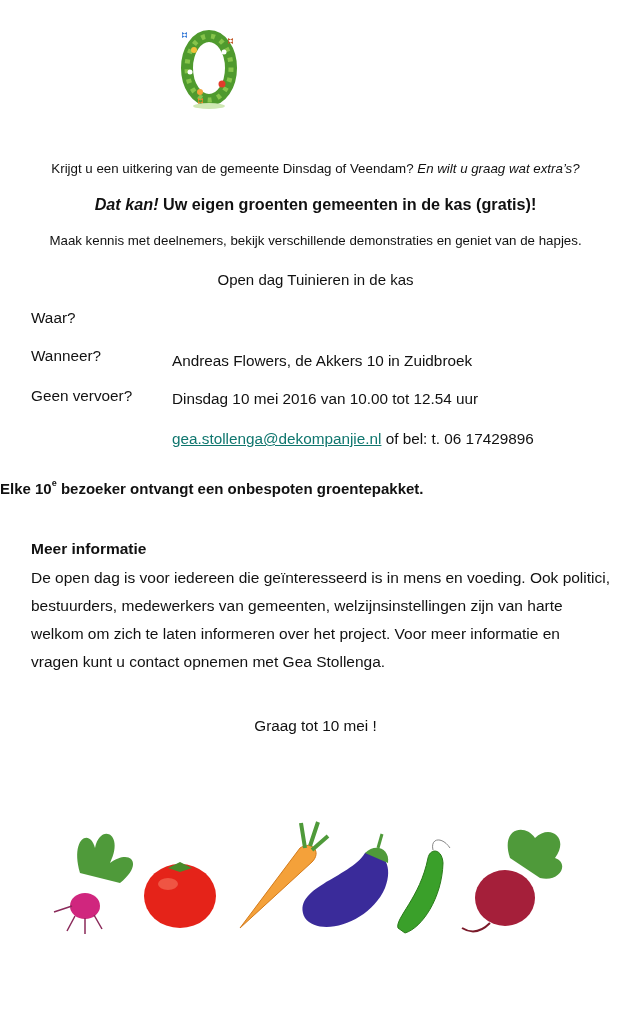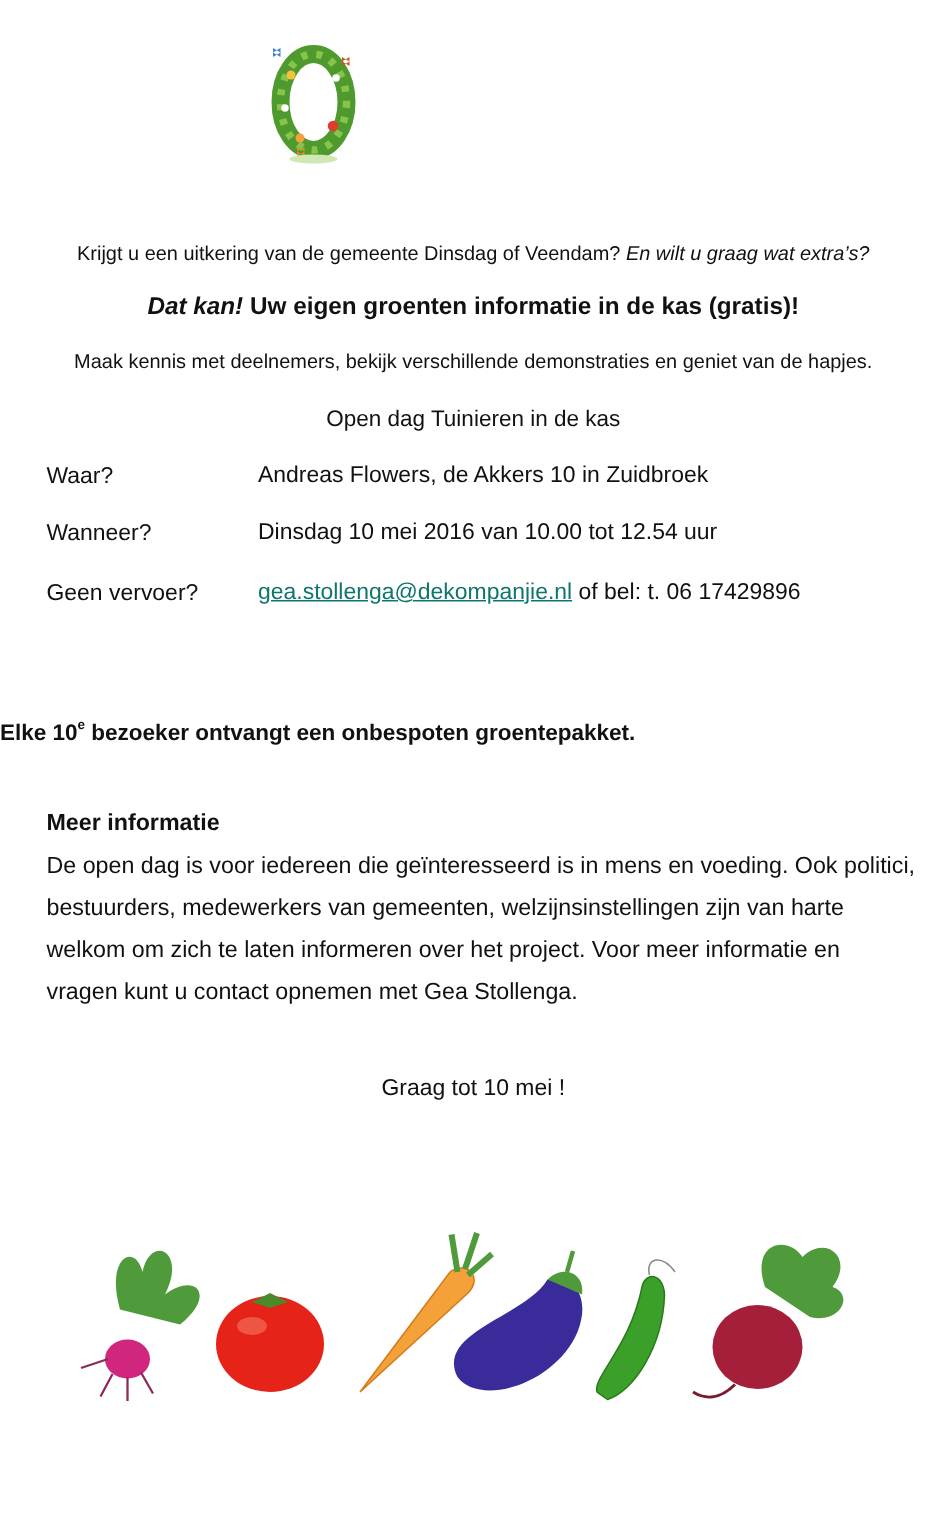--- a/index.html
+++ b/index.html
@@ -8,21 +8,21 @@
   .abs { position:absolute; }
   .title-row { left:170px; top:22px; height:90px; width:300px; }
   .logo-o { position:absolute; left:8px; top:0; width:62px; height:88px; }
   .title-text { position:absolute; left:71px; top:43px; font-weight:bold; font-size:17px; letter-spacing:0.2px; white-space:nowrap; }
   .intro { left:0; width:631px; top:161px; text-align:center; font-size:13.3px; }
   .intro i { font-style:italic; }
   .headline { left:0; width:631px; top:195px; text-align:center; font-size:16.2px; font-weight:bold; }
   .subline { left:0; width:631px; top:233px; text-align:center; font-size:13.3px; }
   .section-title { left:0; width:631px; top:271px; text-align:center; font-size:15px; font-weight:normal; }
   .row-label { left:31px; font-size:15.3px; }
-  .row-value { left:172px; font-size:15.3px; line-height:24px; }
+  .row-value { left:172px; font-size:15.3px; line-height:24px;margin-top:44px; }
   .email { color:#0f766e; text-decoration:underline; cursor:pointer; }
   .prize { left:0; width:631px; top:480px; text-align:left; font-size:15px; font-weight:bold; }
   .prize sup { font-size:9px; vertical-align:top; position:relative; top:-2px; }
   .more-title { left:31px; top:540px; font-size:15.5px; font-weight:bold; }
   .more-body { left:31px; top:564px; width:580px; font-size:15.5px; line-height:28px; }
   .closing { left:0; width:631px; top:717px; text-align:center; font-size:15.3px; }
   .veg-strip { left:50px; top:818px; width:530px; height:120px; }
 </style>
 </head>
 <body>
@@ -43,21 +43,21 @@
   </svg>
 </div>
 
 <div class="abs intro">
   <span>Krijgt u een uitkering van de gemeente Dinsdag of Veendam?</span>
   <i>En wilt u graag wat extra’s?</i>
 </div>
 
 <div class="abs headline">
   <i>Dat kan!</i>
-  <span>Uw eigen groenten informatie in de kas (gratis)!</span>
+  <span>Uw eigen groenten gemeenten in de kas (gratis)!</span>
 </div>
 
 <div class="abs subline">Maak kennis met deelnemers, bekijk verschillende demonstraties en geniet van de hapjes.</div>
 
 <div class="abs section-title">Open dag Tuinieren in de kas</div>
 
 <div class="abs row-label" style="top:309px">Waar?</div>
 <div class="abs row-value" style="top:305px">Andreas Flowers, de Akkers 10 in Zuidbroek</div>
 
 <div class="abs row-label" style="top:347px">Wanneer?</div>

